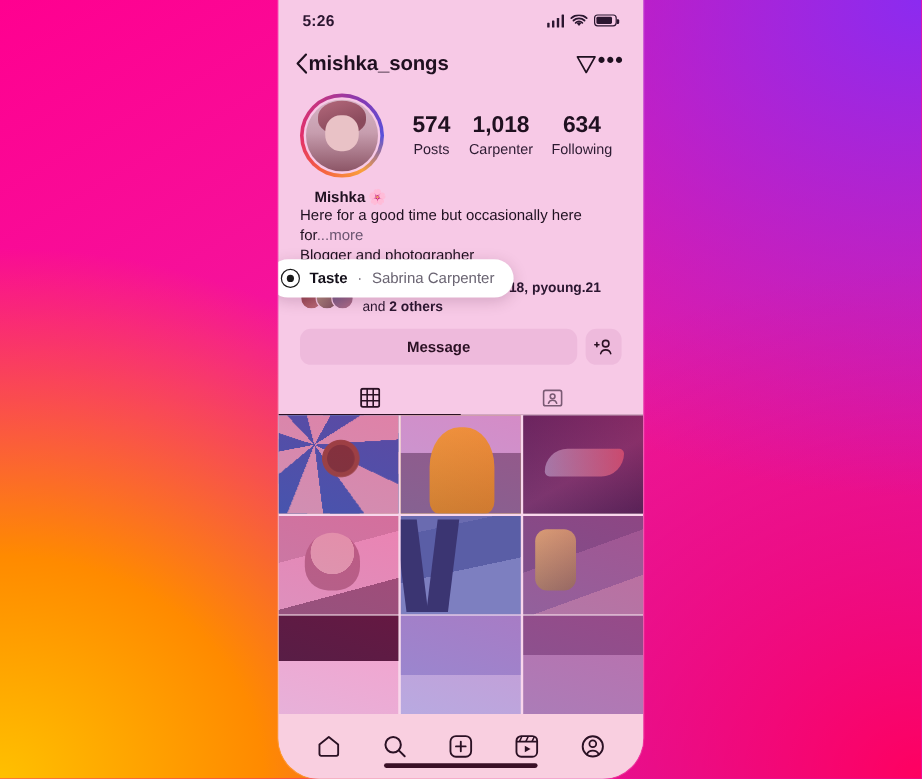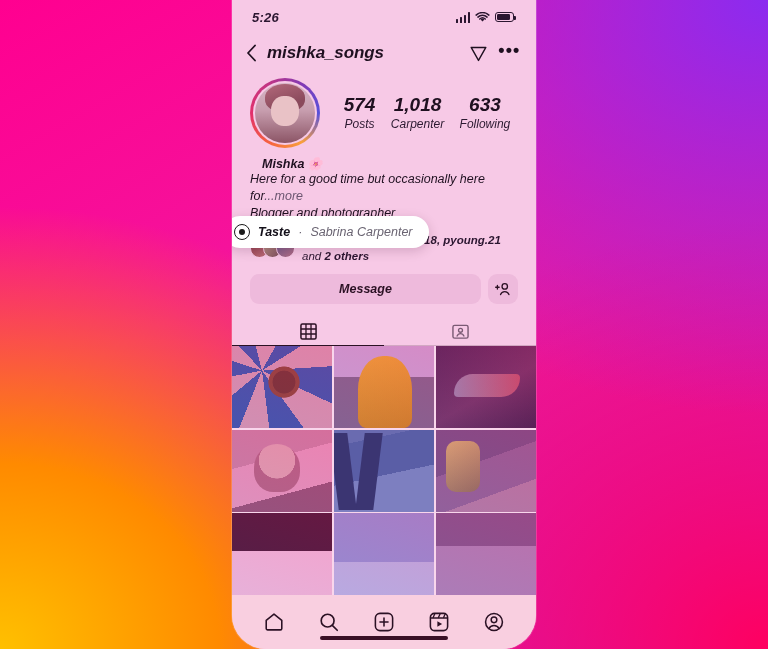--- a/index.html
+++ b/index.html
@@ -20,42 +20,42 @@
       linear-gradient(150deg, #ff0090 0%, #f4149c 38%, #e8199f 62%, #c41fc6 100%);
   }
   
   #phone {
     position:absolute; left:232px; top:0; width:304px; height:649px;
     background:#f7c9e6;
     border-radius:0 0 34px 34px;
     overflow:hidden;
     box-shadow:0 0 0 1px rgba(255,255,255,.18);
   }
-  .screen { position:absolute; inset:0; display:flex; flex-direction:column;font-style:italic; }
+  .screen { position:absolute; inset:0; display:flex; flex-direction:column; }
 
   
   .statusbar {
     height:34px; flex:0 0 34px;
     display:flex; align-items:center; justify-content:space-between;
     padding:0 22px 0 20px;
     color:#2b1630;
   }
   .clock { font-size:13px; font-weight:700; letter-spacing:.2px; }
   .status-icons { display:flex; align-items:center; gap:5px; }
   .bars { display:flex; align-items:flex-end; gap:1.5px; height:11px; }
   .bars i { display:block; width:2.5px; background:#2b1630; border-radius:.5px; }
   .bars i:nth-child(1){height:4px;} .bars i:nth-child(2){height:6px;}
   .bars i:nth-child(3){height:8px;} .bars i:nth-child(4){height:11px;}
   .batt { width:19px; height:10px; border:1.4px solid #2b1630; border-radius:3px; padding:1.3px; position:relative; }
   .batt::after{ content:""; position:absolute; right:-3.2px; top:3px; width:2px; height:4px; background:#2b1630; border-radius:0 1px 1px 0; }
   .batt span { display:block; height:100%; width:88%; background:#2b1630; border-radius:1.2px; }
 
   
   .header {
-    flex:0 0 38px; display:flex; align-items:center; gap:10px;
+    flex:0 0 38px; display:flex; align-items:center; gap:0;
     padding:0 16px 0 14px; color:#1f1020;
   }
   .header .title { font-size:17px; font-weight:700; flex:1; letter-spacing:-.1px; }
   .ic { flex:0 0 auto; display:flex; align-items:center; justify-content:center; }
   .dots { font-size:18px; font-weight:700; letter-spacing:1px; line-height:.6; padding-bottom:6px; }
 
   
   .prof-top { display:flex; align-items:center; padding:6px 18px 0 18px; gap:10px; }
   .avatar-ring {
     width:70px; height:70px; border-radius:50%; flex:0 0 70px;
@@ -231,21 +231,21 @@
       <div class="stats">
         <div class="stat">
           <div class="num">574</div>
           <div class="lbl">Posts</div>
         </div>
         <div class="stat">
           <div class="num">1,018</div>
           <div class="lbl">Carpenter</div>
         </div>
         <div class="stat">
-          <div class="num">633</div>
+          <div class="num">634</div>
           <div class="lbl">Following</div>
         </div>
       </div>
     </div>
 
     <div class="bio">
       <div class="name">
         <span>Mishka</span>
         <span>🌸</span>
       </div>

